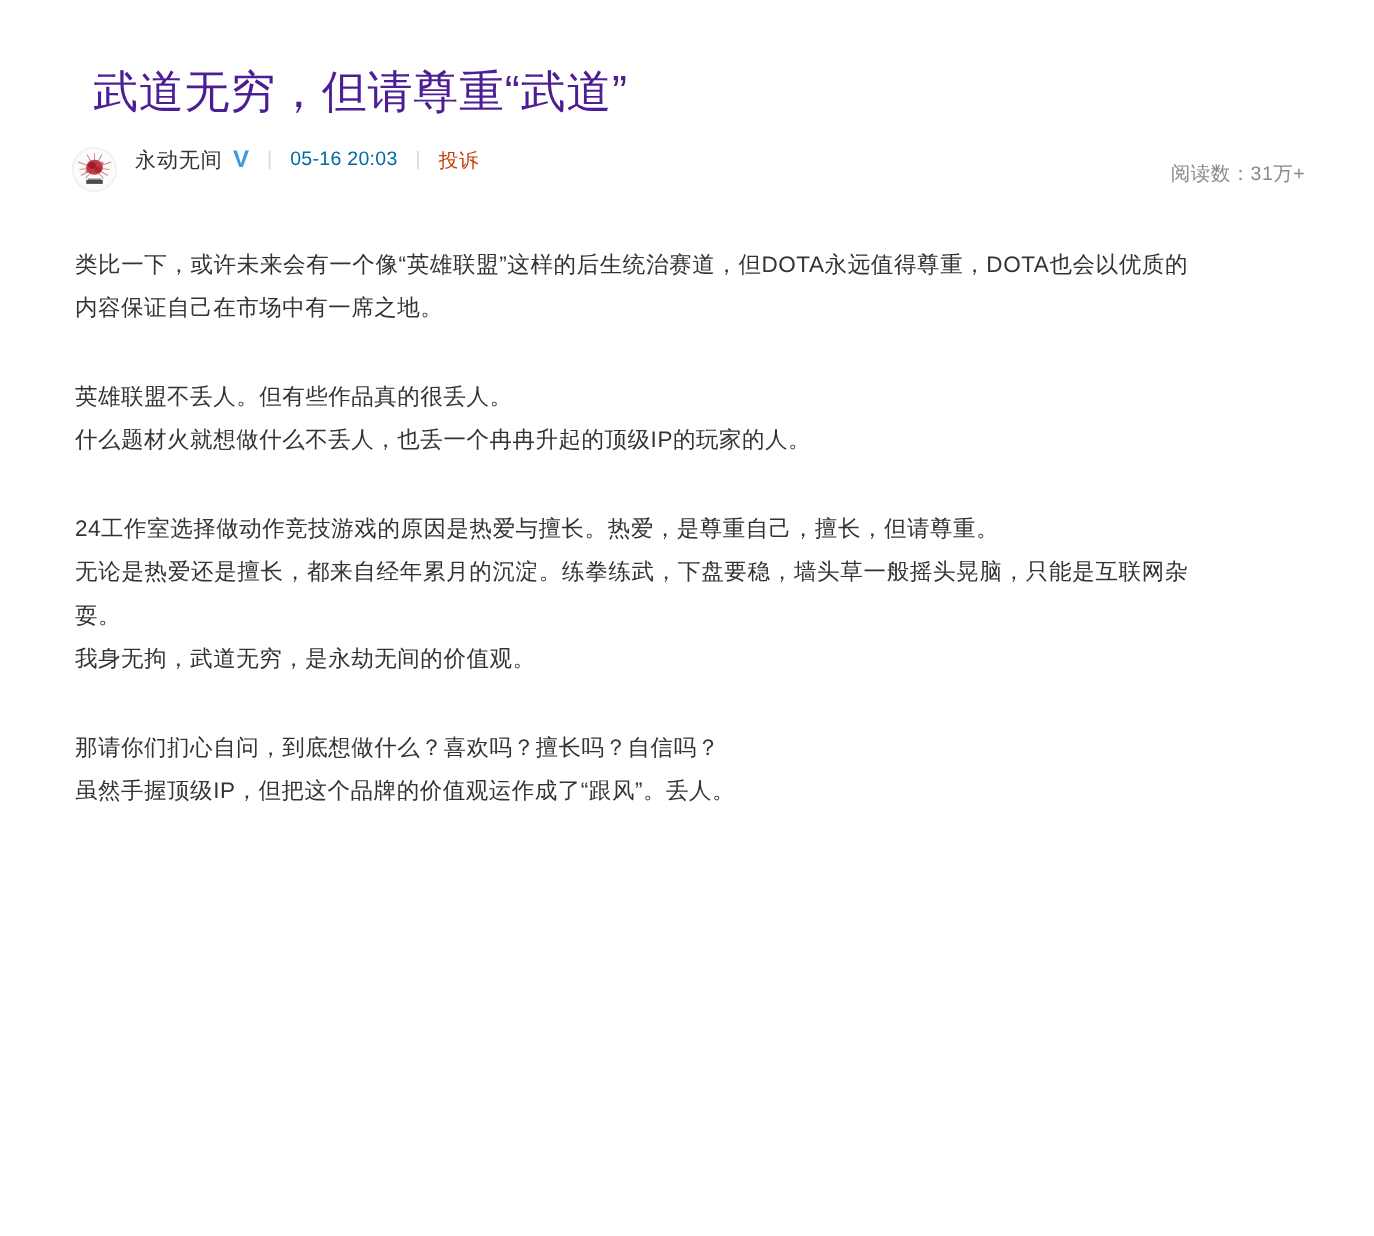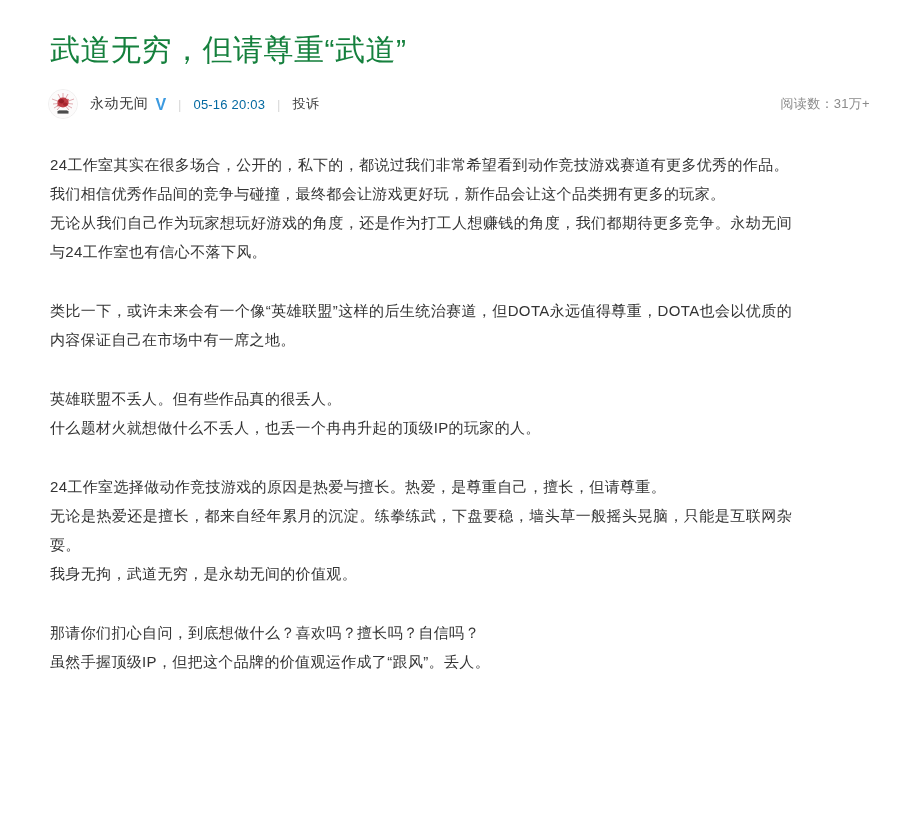--- a/index.html
+++ b/index.html
@@ -15,35 +15,35 @@
     overflow: hidden;
     position: relative;
   }
   .article {
     position: absolute;
     left: 0;
     top: 0;
     width: 916px;
   }
   .article-title {
-    margin: 0;
+    margin: 12px;
     padding: 28px 60px 0 50px;
     font-size: 30px;
     line-height: 44px;
     font-weight: 400;
     letter-spacing: 0.5px;
-    color: #15803d;
+    color: #4c1d95;
     font-family: "Liberation Sans", "DejaVu Sans", sans-serif;
   }
   .byline {
     margin-top: 14px;
     padding: 0 40px 0 48px;
     height: 36px;
     display: flex;
-    align-items: center;
+    align-items: flex-start;
     position: relative;
   }
   .avatar {
     width: 30px;
     height: 30px;
     border-radius: 50%;
     overflow: hidden;
     background: #fdfdfd;
     flex: 0 0 auto;
     position: relative;
@@ -75,21 +75,21 @@
     user-select: none;
   }
   .pubdate {
     font-size: 13px;
     color: #0369a1;
     white-space: nowrap;
     letter-spacing: 0.2px;
   }
   .report-link {
     font-size: 13px;
-    color: #404040;
+    color: #c2410c;
     white-space: nowrap;
     letter-spacing: 0.5px;
     text-decoration: none;
     cursor: pointer;
   }
   .read-count {
     position: absolute;
     right: 46px;
     top: 50%;
     transform: translateY(-50%);
@@ -162,25 +162,20 @@
 
     <span class="sep">|</span>
 
     <a class="report-link">投诉</a>
 
     <span class="read-count">阅读数：31万+</span>
   </div>
 
   <div class="body-content">
 
-    <div class="para-block">
-      <p class="para-line">24工作室其实在很多场合，公开的，私下的，都说过我们非常希望看到动作竞技游戏赛道有更多优秀的作品。</p>
-      <p class="para-line">我们相信优秀作品间的竞争与碰撞，最终都会让游戏更好玩，新作品会让这个品类拥有更多的玩家。</p>
-      <p class="para-line">无论从我们自己作为玩家想玩好游戏的角度，还是作为打工人想赚钱的角度，我们都期待更多竞争。永劫无间与24工作室也有信心不落下风。</p>
-    </div>
 
     <div class="para-block">
       <p class="para-line">类比一下，或许未来会有一个像“英雄联盟”这样的后生统治赛道，但DOTA永远值得尊重，DOTA也会以优质的内容保证自己在市场中有一席之地。</p>
     </div>
 
     <div class="para-block">
       <p class="para-line">英雄联盟不丢人。但有些作品真的很丢人。</p>
       <p class="para-line">什么题材火就想做什么不丢人，也丢一个冉冉升起的顶级IP的玩家的人。</p>
     </div>
 

